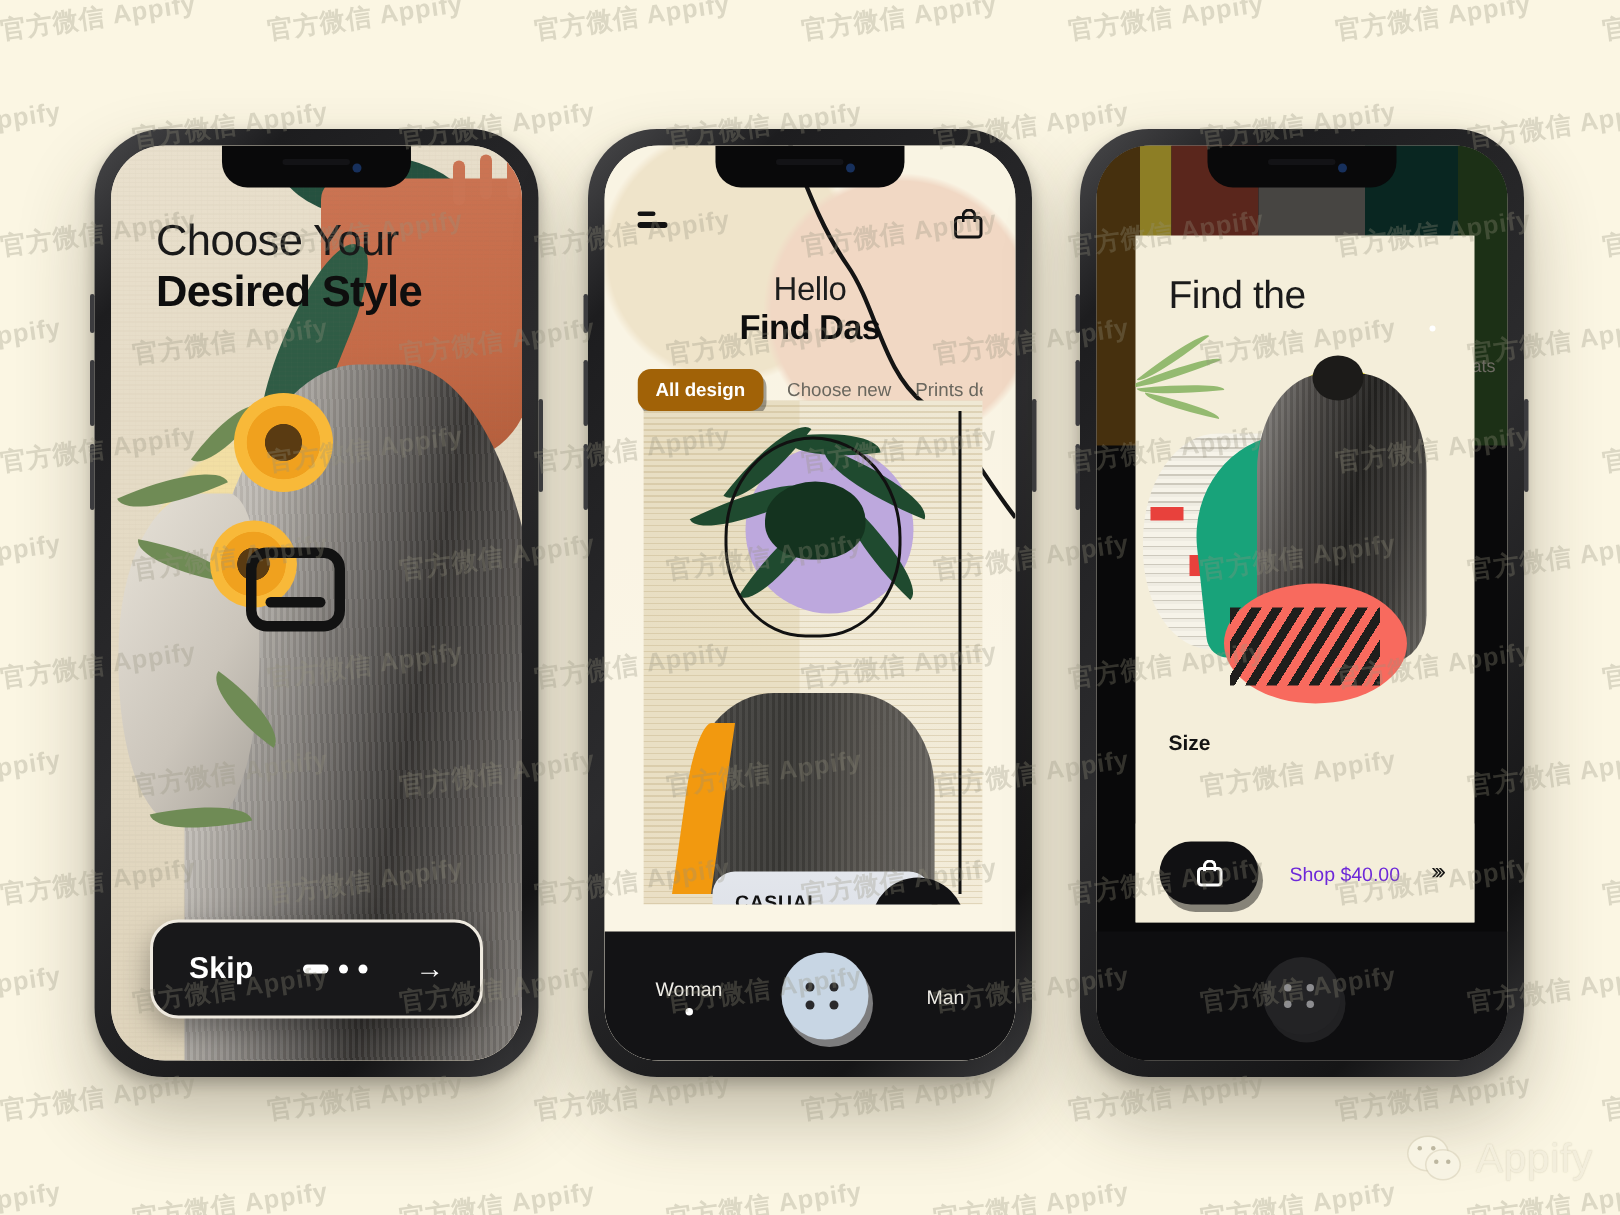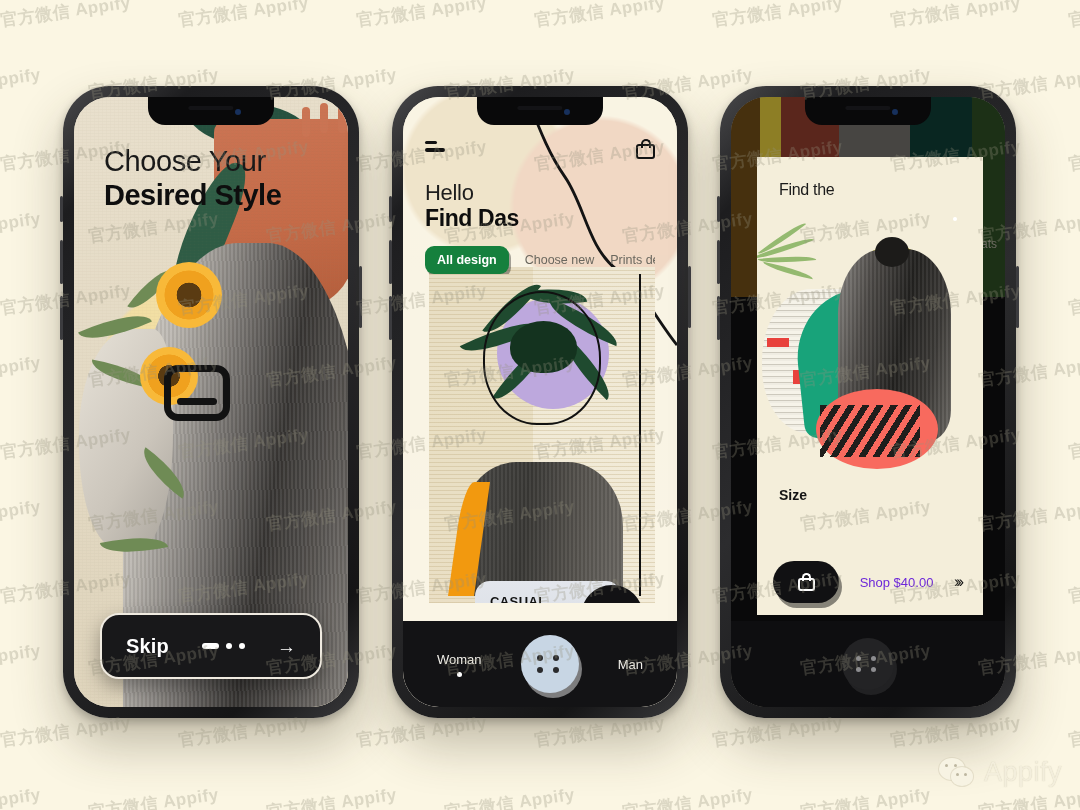--- a/index.html
+++ b/index.html
@@ -136,28 +136,28 @@
   }
   .p2-curve { position:absolute; left:0; top:0; width:100%; height:260px; z-index:3; pointer-events:none; }
   .p2-top { position:absolute; left:0; right:0; top:0; z-index:6; padding:44px 22px 0; }
   .hamb { width:20px; }
   .hamb i { display:block; background:#121212; border-radius:2px; }
   .hamb i:first-child { width:12px; height:3px; }
   .hamb i:last-child { width:20px; height:4px; margin-top:4px; }
   .bagico { position:absolute; right:22px; top:42px; width:19px; height:20px; }
   .bagico .body { position:absolute; bottom:0; width:19px; height:15px; border:2px solid #121212; border-radius:3px; }
   .bagico .hand { position:absolute; top:0; left:4.5px; width:10px; height:9px; border:2px solid #121212; border-bottom:none; border-radius:6px 6px 0 0; }
-  .p2-greet { margin-top:28px; }
+  .p2-greet { margin-top:28px;text-align:center; }
   .p2-greet .hi { font-size:22px; color:#1d1d1d; letter-spacing:-.3px; }
   .p2-greet .nm { font-size:23px; font-weight:800; color:#0d0d0d; letter-spacing:-.4px; margin-top:-1px; }
 
   .tabs { display:flex; align-items:center; gap:16px; margin-top:14px; overflow:hidden; }
   .tab { font-size:12.5px; color:#6a675e; white-space:nowrap; }
   .tab.active {
-    background:#15803d; color:#fff; font-weight:700;
+    background:#a16207; color:#fff; font-weight:700;
     padding:7px 12px; border-radius:9px;
     box-shadow:2px 3px 0 rgba(0,0,0,.35);
   }
 
   .p2-card {
     position:absolute; left:26px; right:22px; top:170px; bottom:104px; z-index:4;
     background: linear-gradient(180deg,#efe8d4 0%,#f3ecd9 100%);
     overflow:hidden;
   }
   .p2-card .stripes { position:absolute; inset:0;
@@ -215,21 +215,21 @@
   .p3-strips { position:absolute; left:0; right:0; top:0; height:200px; display:flex; }
   .p3-strips i { height:100%; }
   .p3-dim { position:absolute; inset:0; background:rgba(0,0,0,.35); }
   .p3-peek { position:absolute; right:8px; top:140px; font-size:12px; color:#6d6a62; z-index:4; }
 
   .p3-modal {
     position:absolute; left:26px; right:22px; top:60px; bottom:92px; z-index:6;
     background:#f4eeda; overflow:hidden;
   }
   .p3-modal .head { padding:24px 22px 0; position:relative; z-index:5; }
-  .p3-modal .l1 { font-size:16px; color:#1b1b1b; letter-spacing:-.3px; }
+  .p3-modal .l1 { font-size:26px; color:#1b1b1b; letter-spacing:-.3px; }
   .p3-modal .l2 { font-size:23px; font-weight:800; color:#0c0c0c; letter-spacing:-.4px; margin-top:-1px; }
   .p3-modal .sub { font-size:11.5px; color:#2a2a28; margin-top:8px; line-height:1.45; max-width:160px; }
   .p3-dotmark { position:absolute; right:26px; top:60px; width:4px; height:4px; border-radius:50%; background:#fff; z-index:6; }
 
   .p3-art { position:absolute; left:0; right:0; top:88px; height:200px; }
   .p3-yellow { position:absolute; left:44%; top:0; width:74px; height:74px; border-radius:50%; background:#f7e620; }
   .p3-news { position:absolute; left:2%; top:22%; width:44%; height:72%; border-radius:50% 12% 40% 46%;
     background: repeating-linear-gradient(0deg,#efece2 0 2px,#cdc9bd 2px 3px, #f6f3e9 3px 6px);
   }
   .p3-news .rd1 { position:absolute; left:6%; top:34%; width:22px; height:9px; background:#e8413c; }

